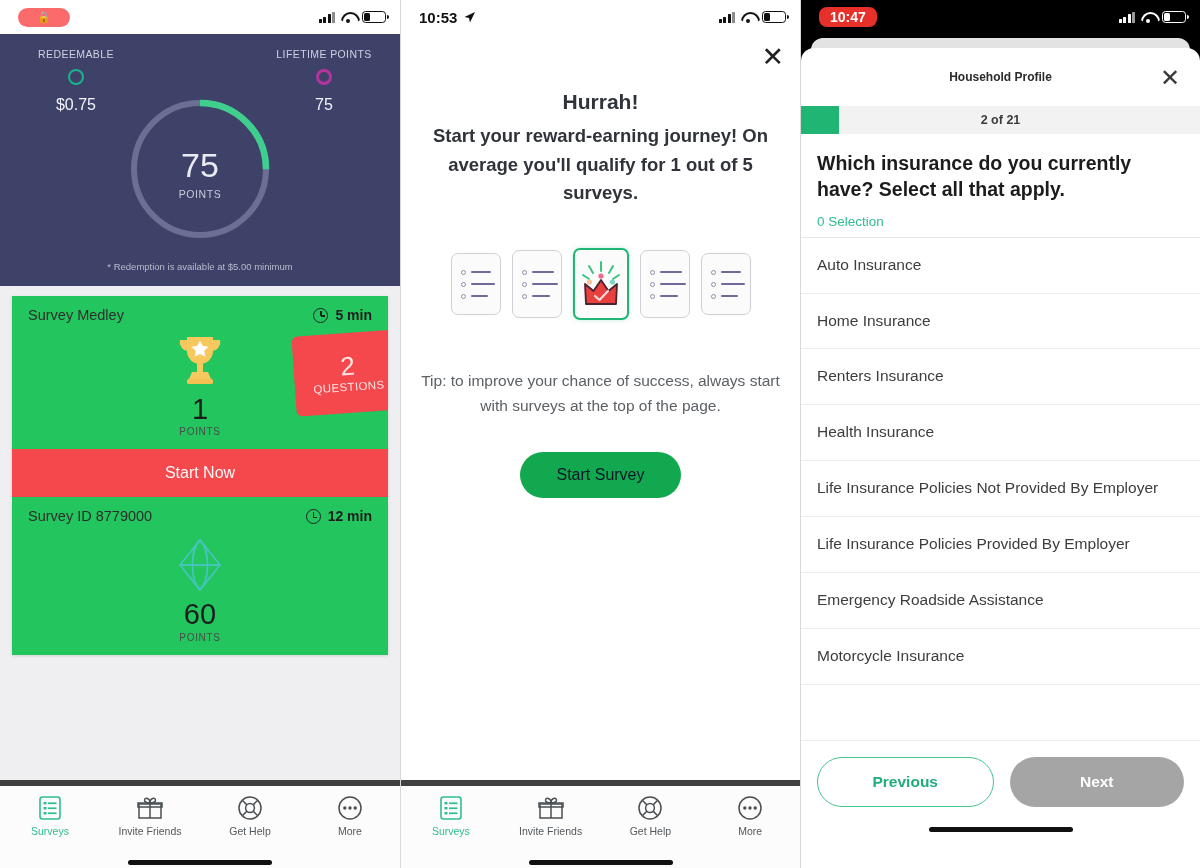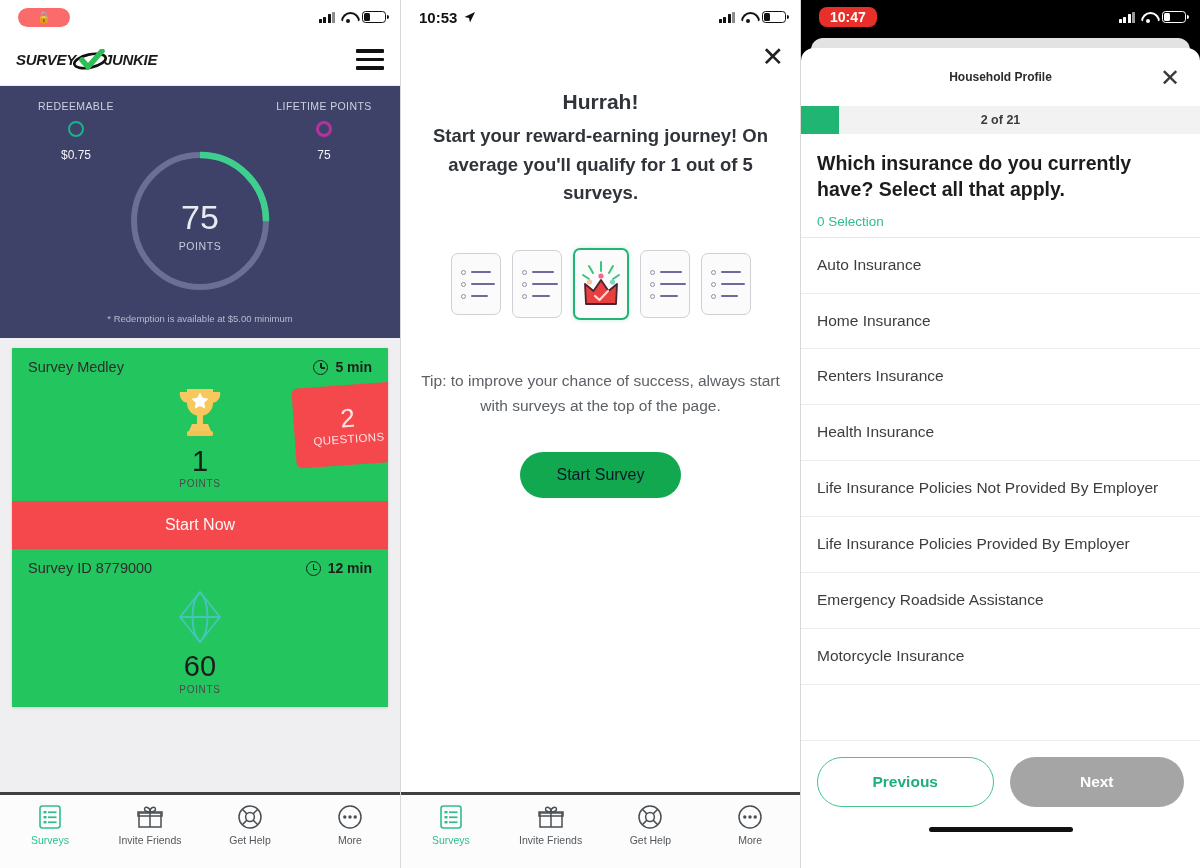--- a/index.html
+++ b/index.html
@@ -71,21 +71,21 @@
   .points-hero {
     background: #3e4268; color:#fff; height: 252px; position: relative;
     padding: 14px 16px 0;
   }
   .hero-cols { display:flex; justify-content:space-between; }
   .hero-col { text-align:center; width: 120px; }
   .hero-col .cap { font-size: 10.5px; letter-spacing: .4px; color:#cfd1e0; }
   .hero-col .ringdot { width: 16px; height: 16px; border-radius:50%; margin: 9px auto 7px; }
   .hero-col .ringdot.green { border: 2.6px solid #18b38a; }
   .hero-col .ringdot.pink { border: 3.4px solid #b4339c; }
-  .hero-col .val { font-size: 12px; color:#f2f3f8;margin-top:11px; }
+  .hero-col .val { font-size: 16px; color:#f2f3f8;margin-top:11px; }
 
   .donut { position:absolute; left: 50%; top: 60px; transform: translateX(-50%); }
   .donut .num { position:absolute; left:0; right:0; top: 52px; text-align:center; font-size: 34px; color:#e9eaf2; font-weight: 300;}
   .donut .cap { position:absolute; left:0; right:0; top: 94px; text-align:center; font-size: 10.5px; letter-spacing:.6px; color:#c9cbdc;}
   .hero-note { position:absolute; bottom: 14px; left:0; right:0; text-align:center; font-size: 9.5px; color:#b9bbcd; }
 
   .survey-list { background:#efeff2; padding: 10px 12px 0; height: 494px; }
   .card { background:#22c55e; border-radius: 0; box-shadow: 0 1px 3px rgba(0,0,0,.13); margin-bottom: 0; overflow:hidden; position:relative; }
   .card-top { display:flex; align-items:center; justify-content:space-between; padding: 11px 16px 4px; }
   .card-title { font-size: 14.5px; color:#2d2d2d; }
@@ -99,21 +99,21 @@
   .qtag {
     position:absolute; right: -14px; top: 6px; width: 108px; height: 80px;
     background:#f4484c; border-radius: 6px; transform: rotate(-4deg);
     display:flex; flex-direction:column; align-items:center; justify-content:center; color:#ffe3e3;
   }
   .qtag .qn { font-size: 26px; font-weight: 300; line-height: 1; margin-bottom: 2px;}
   .qtag .ql { font-size: 11.5px; letter-spacing: .4px; }
   .start-now { background:#f4484c; color:#fff6f6; text-align:center; font-size:16px; padding: 15px 0; cursor:pointer;}
 
   
-  .tabbar { position:absolute; left:0; right:0; bottom:0; height: 76px; background:#fcfcfc; border-top:3px solid #404040; }
+  .tabbar { position:absolute; left:0; right:0; bottom:0; height: 88px; background:#fcfcfc; border-top:6px solid #404040; }
   .tabs { display:flex; height: 60px; }
   .tab { flex:1; display:flex; flex-direction:column; align-items:center; justify-content:center; gap:5px; cursor:pointer; }
   .tab .lbl { font-size: 10.5px; color:#53585c; }
   .tab.active .lbl { color:#2fbd8f; }
   .home-ind { width: 144px; height: 5px; background:#111; border-radius:3px; margin: 14px auto 0; }
 
   
   .p2-close { position:absolute; right: 16px; top: 44px; font-size: 27px; color:#222; line-height:1; cursor:pointer; font-weight: 300;}
   .p2-head { text-align:center; padding: 56px 18px 0; }
   .p2-head .h1 { font-size: 21px; font-weight:bold; color:#30343a; margin-bottom: 8px;}
@@ -170,37 +170,20 @@
             <i></i>
             <i></i>
           </span>
         <span class="wifi"></span>
         <span class="batt">
             <i></i>
           </span>
       </div>
     </div>
 
-    <div class="sj-header">
-      <div class="sj-logo">
-        <span class="word">SURVEY</span>
-        <span class="sj-check">
-          <svg width="34" height="22" viewBox="0 0 34 22">
-            <ellipse cx="17" cy="12" rx="16" ry="6.5" fill="none" stroke="#111" stroke-width="2.6" transform="rotate(-12 17 12)"></ellipse>
-            <path d="M9 11 L15 18 L29 2" fill="none" stroke="#2fbd55" stroke-width="5.5" stroke-linecap="round" stroke-linejoin="round"></path>
-          </svg>
-        </span>
-        <span class="word">JUNKIE</span>
-      </div>
-      <div class="hamburger">
-          <span></span>
-          <span></span>
-          <span></span>
-        </div>
-    </div>
 
     <div class="points-hero">
       <div class="hero-cols">
         <div class="hero-col">
           <div class="cap">REDEEMABLE</div>
           <div class="ringdot green"></div>
           <div class="val">$0.75</div>
         </div>
         <div class="hero-col">
           <div class="cap">LIFETIME POINTS</div>

